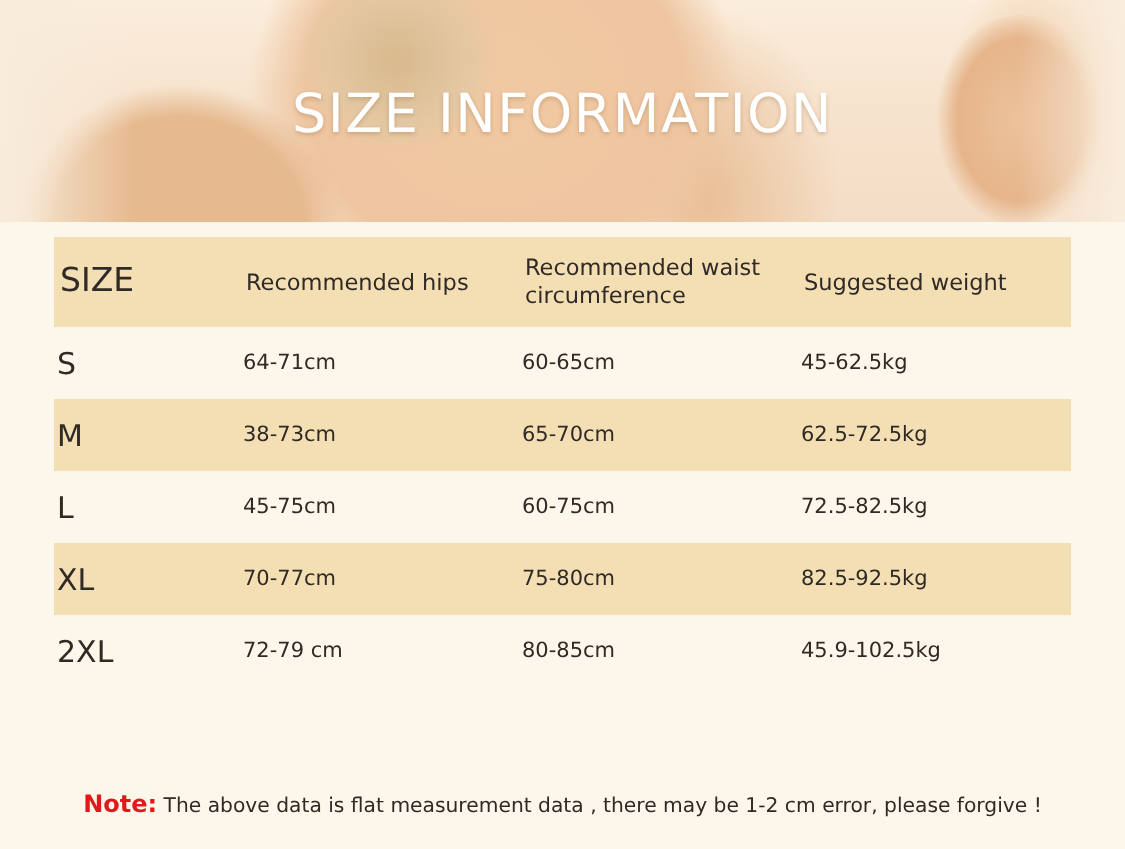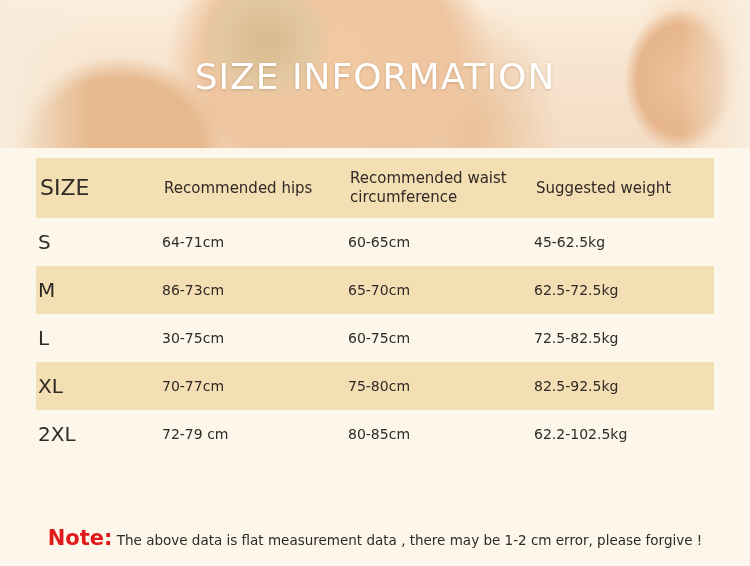--- a/index.html
+++ b/index.html
@@ -144,21 +144,21 @@
     width: 750px;
     text-align: center;
     font-size: 13.5px;
     color: #2f2a25;
     font-family: "DejaVu Sans", sans-serif;
     white-space: nowrap;
   }
   .note .note-label {
     color: #e0191b;
     font-weight: 700;
-    font-size: 21px;
+    font-size: 16px;
   }
 </style>
 </head>
 <body>
 
 <div class="page">
 
   <div class="hero">
     <div class="hero-bg"></div>
     <div class="hero-hair"></div>
@@ -186,41 +186,41 @@
       </thead>
       <tbody>
         <tr class="odd">
           <td class="size-col">S</td>
           <td>64-71cm</td>
           <td>60-65cm</td>
           <td>45-62.5kg</td>
         </tr>
         <tr class="even">
           <td class="size-col">M</td>
-          <td>86-73cm</td>
+          <td>38-73cm</td>
           <td>65-70cm</td>
           <td>62.5-72.5kg</td>
         </tr>
         <tr class="odd">
           <td class="size-col">L</td>
-          <td>30-75cm</td>
+          <td>45-75cm</td>
           <td>60-75cm</td>
           <td>72.5-82.5kg</td>
         </tr>
         <tr class="even">
           <td class="size-col">XL</td>
           <td>70-77cm</td>
           <td>75-80cm</td>
           <td>82.5-92.5kg</td>
         </tr>
         <tr class="odd">
           <td class="size-col">2XL</td>
           <td>72-79 cm</td>
           <td>80-85cm</td>
-          <td>62.2-102.5kg</td>
+          <td>45.9-102.5kg</td>
         </tr>
       </tbody>
     </table>
   </div>
 
   <div class="note">
     <span class="note-label">Note:</span>
     <span>The above data is flat measurement data , there may be 1-2 cm error, please forgive !</span>
   </div>
 

